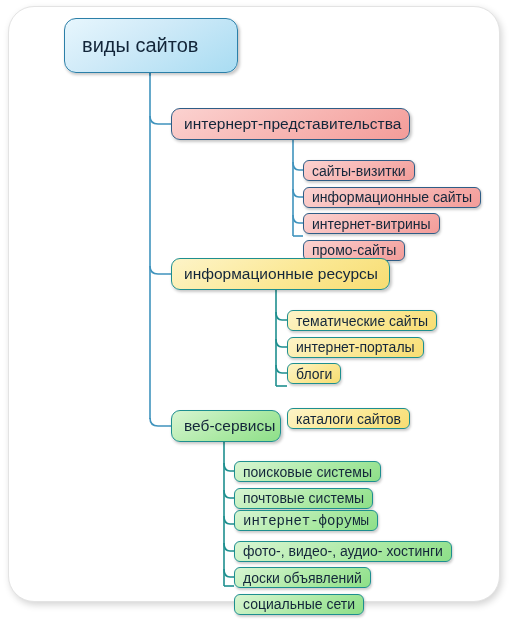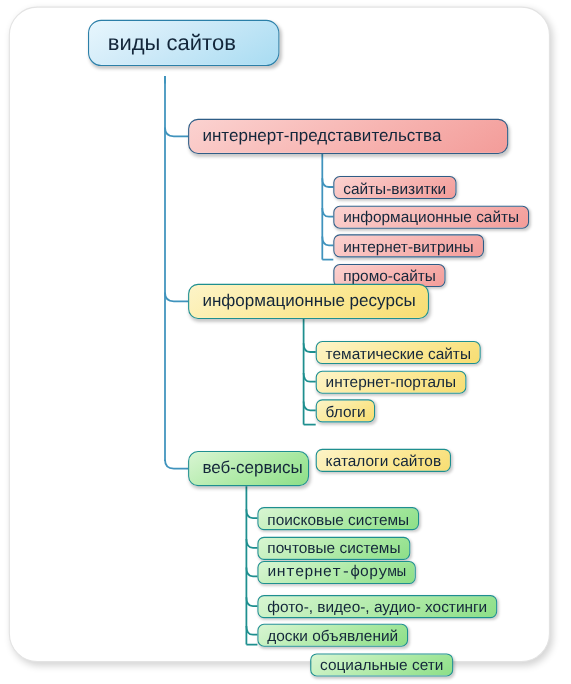--- a/index.html
+++ b/index.html
@@ -50,43 +50,43 @@
     display: flex;
     align-items: center;
     white-space: nowrap;
     border-style: solid;
     border-width: 1.4px;
     color: #13263a;
   }
 
   
   .n-root {
-    left: 80px;
+    left: 64px;
     top: 18px;
     width: 174px;
-    height: 42px;
+    height: 55px;
     border-radius: 12px;
     border-color: #2b7fa8;
     background: linear-gradient(150deg, #e7f6fd 0%, #cfeaf8 42%, #a8dcf2 100%);
     font-size: 20px;
     padding-left: 17px;
     box-shadow: 1.5px 2px 3px rgba(0,0,0,0.22);
   }
 
   
   .n-b {
     height: 32px;
     border-radius: 9px;
     font-size: 15.5px;
     padding-left: 12px;
     padding-right: 12px;
     box-shadow: 1.5px 2px 3px rgba(0,0,0,0.22);
   }
   .n-b.pink {
-    left: 171px; top: 108px; width: 291px;
+    left: 171px; top: 108px; width: 239px;
     border-color: #2f5d86;
     background: linear-gradient(150deg, #fbd2d0 0%, #f7b4b1 55%, #f39c99 100%);
   }
   .n-b.yellow {
     left: 171px; top: 258px; width: 219px;
     border-color: #1e8f8f;
     background: linear-gradient(150deg, #fdf4c8 0%, #fbe894 55%, #f7dd72 100%);
   }
   .n-b.green {
     left: 171px; top: 410px; width: 110px;
@@ -212,17 +212,17 @@
   </div>
   <div class="node n-l green" style="left:234px; top:510px;font-family:Liberation Mono, monospace;">
     <span>интернет-форумы</span>
   </div>
   <div class="node n-l green" style="left: 234px; top: 540.5px;">
     <span>фото-, видео-, аудио- хостинги</span>
   </div>
   <div class="node n-l green" style="left:234px; top:567px;">
     <span>доски объявлений</span>
   </div>
-  <div class="node n-l green" style="left: 234px; top: 593.5px; margin-left: 48px;">
+  <div class="node n-l green" style="left: 234px; top: 593.5px;">
     <span>социальные сети</span>
   </div>
 
 </div>
 
 </body></html>

